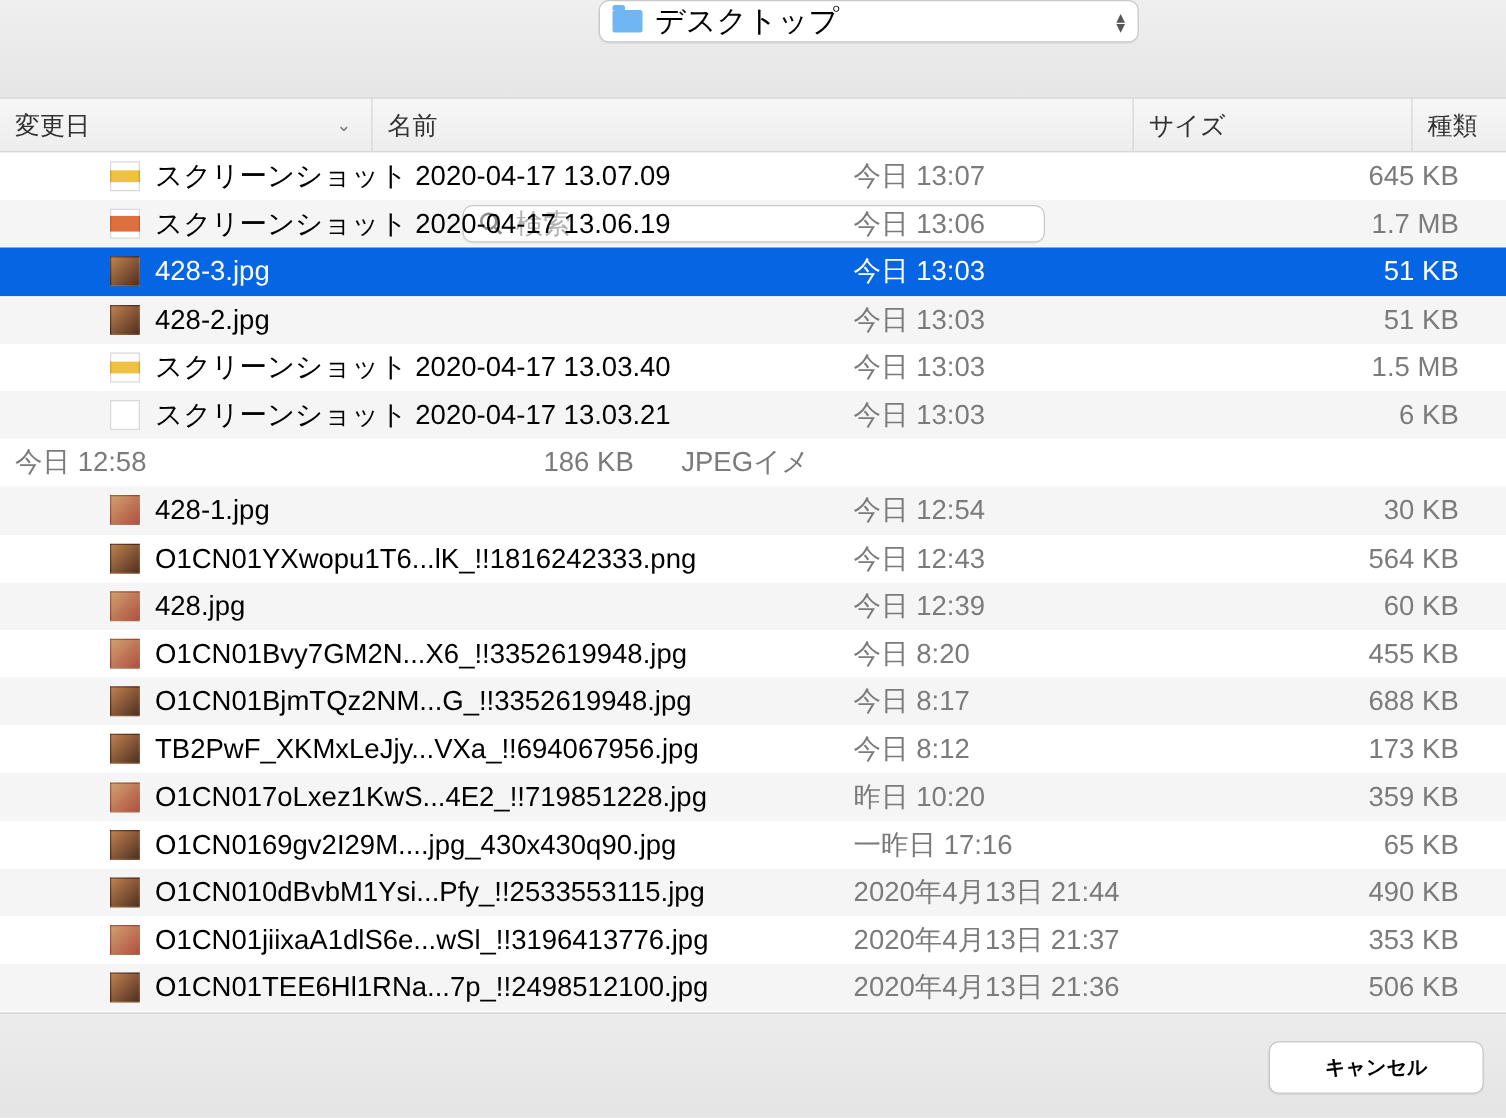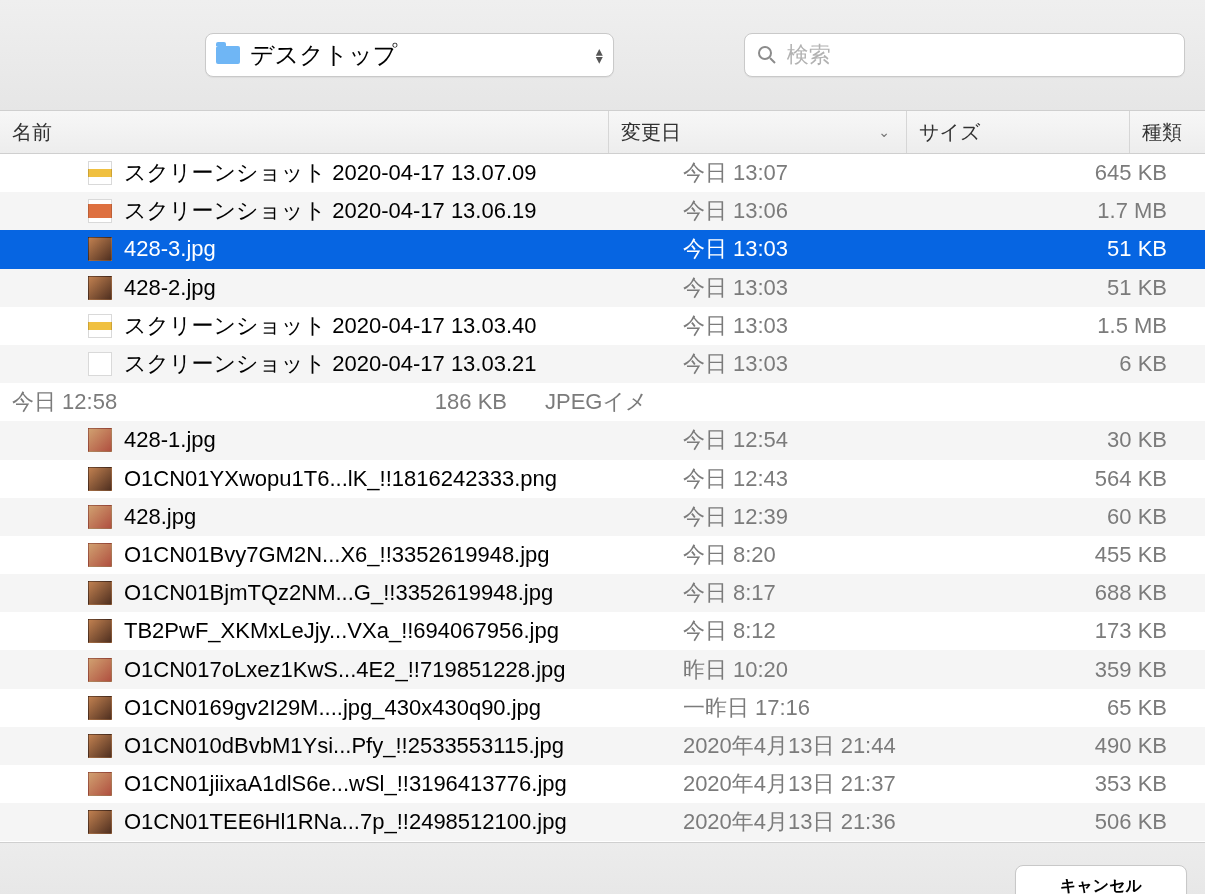--- a/index.html
+++ b/index.html
@@ -10,24 +10,25 @@
     font-family: -apple-system, "Helvetica Neue", Arial, sans-serif;
     background: #ececec;
     overflow: hidden;
     font-size: 22px;
     color: #000;
   }
   .toolbar {
     height: 78px;
     display: flex;
     align-items: center;
-    padding: 16px 20px;
+    padding: 0 20px;
     gap: 130px;
     background: linear-gradient(#efefef, #e6e6e6);
     border-bottom: 1px solid #cfcfcf;
+    flex-direction: column;
   }
   .location-popup {
     margin-left: 185px;
     width: 410px;
     height: 42px;
     background: #fff;
     border: 1px solid #c9c9c9;
     border-radius: 8px;
     display: flex;
     align-items: center;
@@ -194,25 +195,25 @@
       <svg width="20" height="20" viewBox="0 0 20 20">
           <circle cx="8" cy="8" r="6" stroke="#8b8b8b" stroke-width="2" fill="none"></circle>
           <line x1="13" y1="13" x2="18" y2="18" stroke="#8b8b8b" stroke-width="2"></line>
         </svg>
     </span>
     <input class="search-input" placeholder="検索" style="">
   </div>
 </div>
 
 <div class="header-row">
-  <div class="hcol col-name">名前</div>
   <div class="hcol col-date">
     <span>変更日</span>
     <span class="sort-indicator">⌄</span>
   </div>
+  <div class="hcol col-name">名前</div>
   <div class="hcol col-size">サイズ</div>
   <div class="hcol col-kind">種類</div>
 </div>
 
 <div class="file-list" id="file-list">
     <div class="row">
       <div class="name-cell">
         <span class="thumb bar1"></span>
         <span class="fname">スクリーンショット 2020-04-17 13.07.09</span>
       </div>

